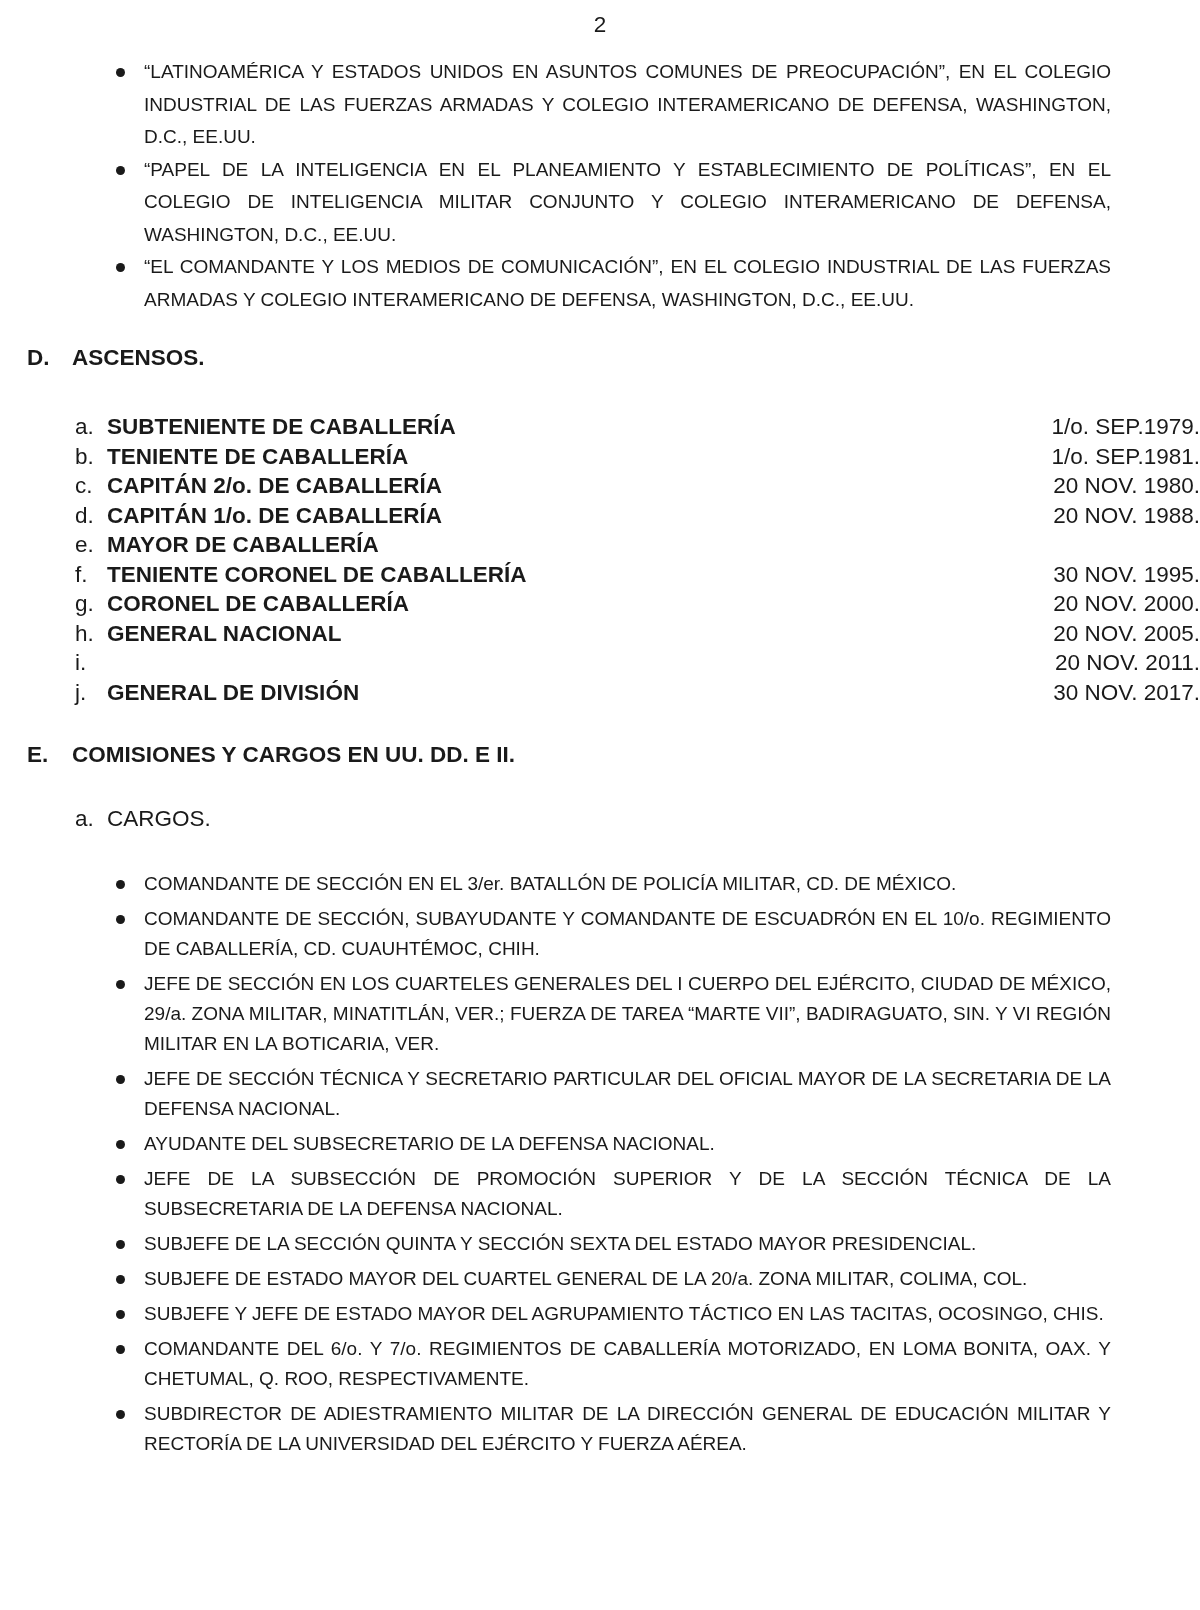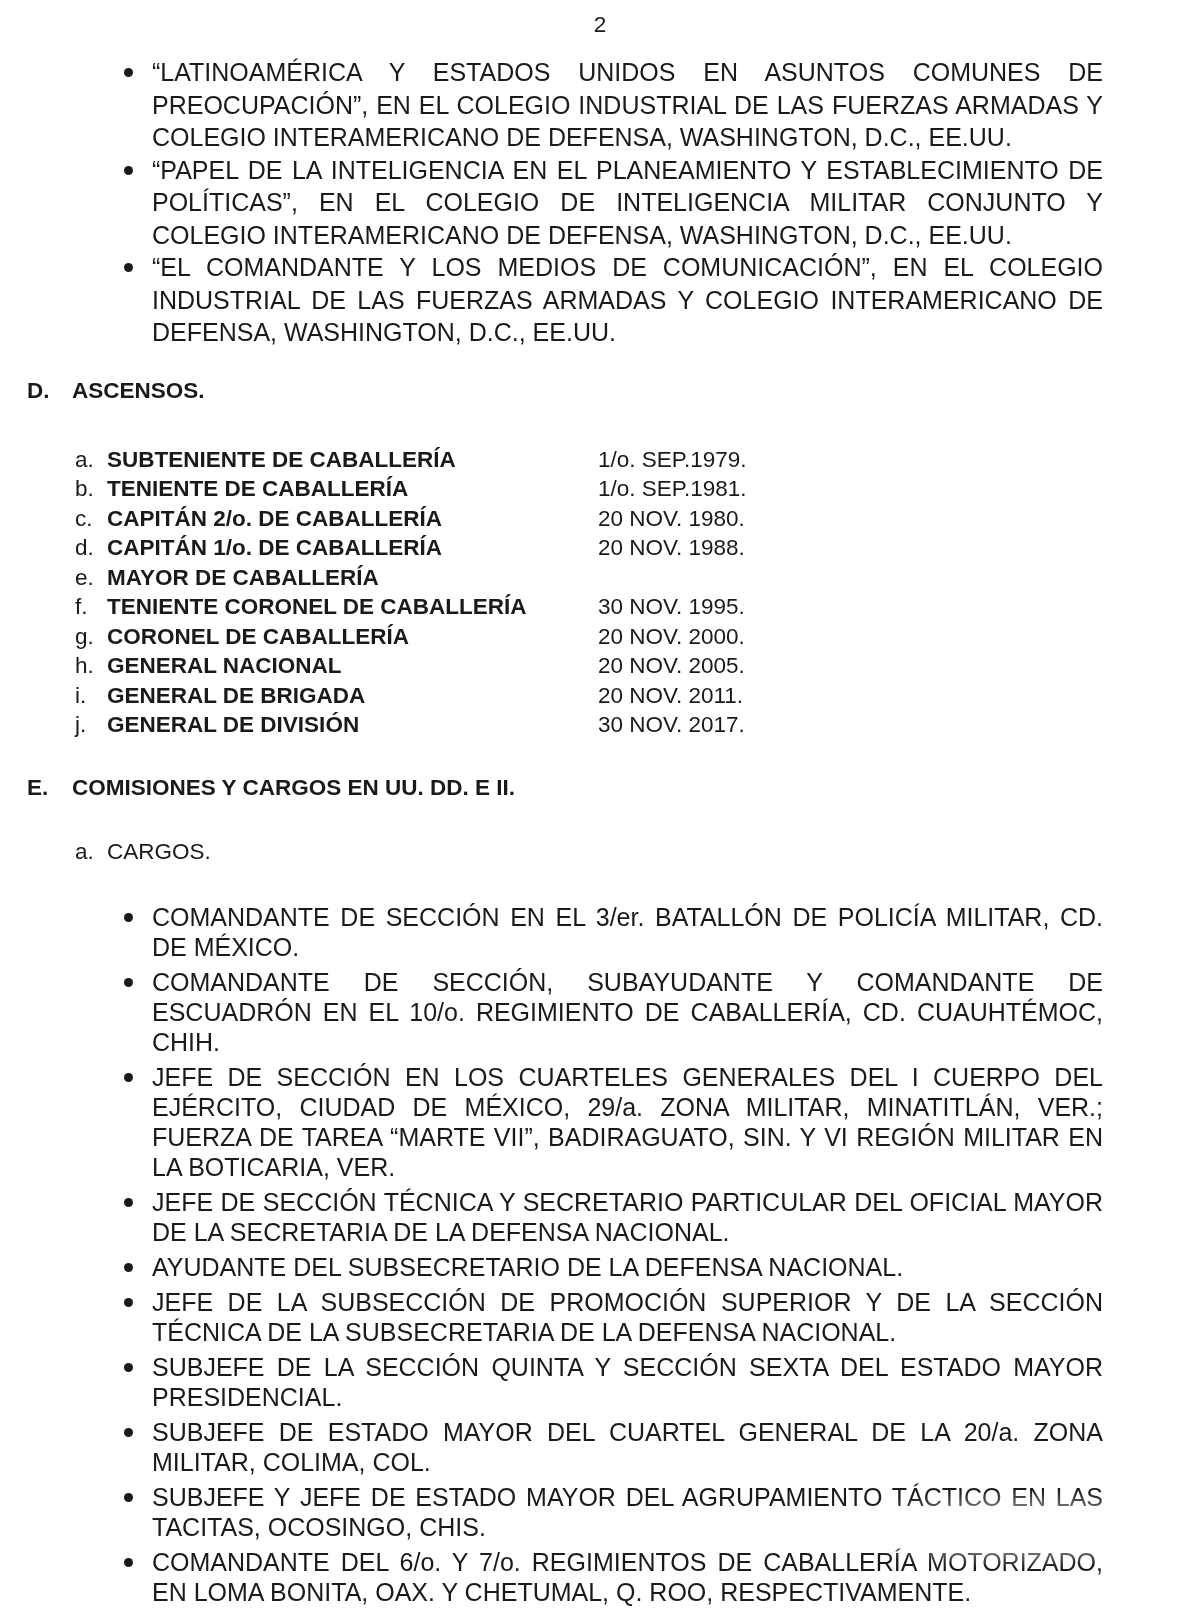--- a/index.html
+++ b/index.html
@@ -19,23 +19,23 @@
   }
   .page-number {
     padding-top: 10px;
     text-align: center;
     font-size: 22.5px;
     line-height: 30px;
   }
   
   .bullets {
     list-style: none;
-    margin: 12px;
+    margin: 4px;
     padding: 0 85px 0 140px;
-    font-size: 25px;
+    font-size: 19px;
   }
   .bullets li {
     position: relative;
     text-align: justify;
     text-align-last: left;
     -moz-text-align-last: left;
   }
   .bullet-dot {
     position: absolute;
     left: -28px;
@@ -68,21 +68,21 @@
     margin-top: 38px;
     font-size: 22.5px;
   }
   .promo-row {
     display: flex;
     padding-left: 75px;
     line-height: 29.5px;
   }
   .promo-letter { width: 32px; flex: 0 0 32px; }
   .promo-rank { width: 491px; flex: 0 0 491px; font-weight: bold; }
-  .promo-date { flex: 1; }
+  .promo-date { flex: 1; text-align: right; }
   
   .subsection {
     position: relative;
     margin-top: 32px;
     padding-left: 107px;
     font-size: 22.5px;
     line-height: 32px;
   }
   .subsection .sub-letter {
     position: absolute;
@@ -161,21 +161,20 @@
       <span class="promo-rank">CORONEL DE CABALLERÍA</span>
       <span class="promo-date">20 NOV. 2000.</span>
     </div>
     <div class="promo-row">
       <span class="promo-letter">h.</span>
       <span class="promo-rank">GENERAL NACIONAL</span>
       <span class="promo-date">20 NOV. 2005.</span>
     </div>
     <div class="promo-row">
       <span class="promo-letter">i.</span>
-      <span class="promo-rank">GENERAL DE BRIGADA</span>
       <span class="promo-date">20 NOV. 2011.</span>
     </div>
     <div class="promo-row">
       <span class="promo-letter">j.</span>
       <span class="promo-rank">GENERAL DE DIVISIÓN</span>
       <span class="promo-date">30 NOV. 2017.</span>
     </div>
   </div>
 
   <div class="section-heading heading-e">

